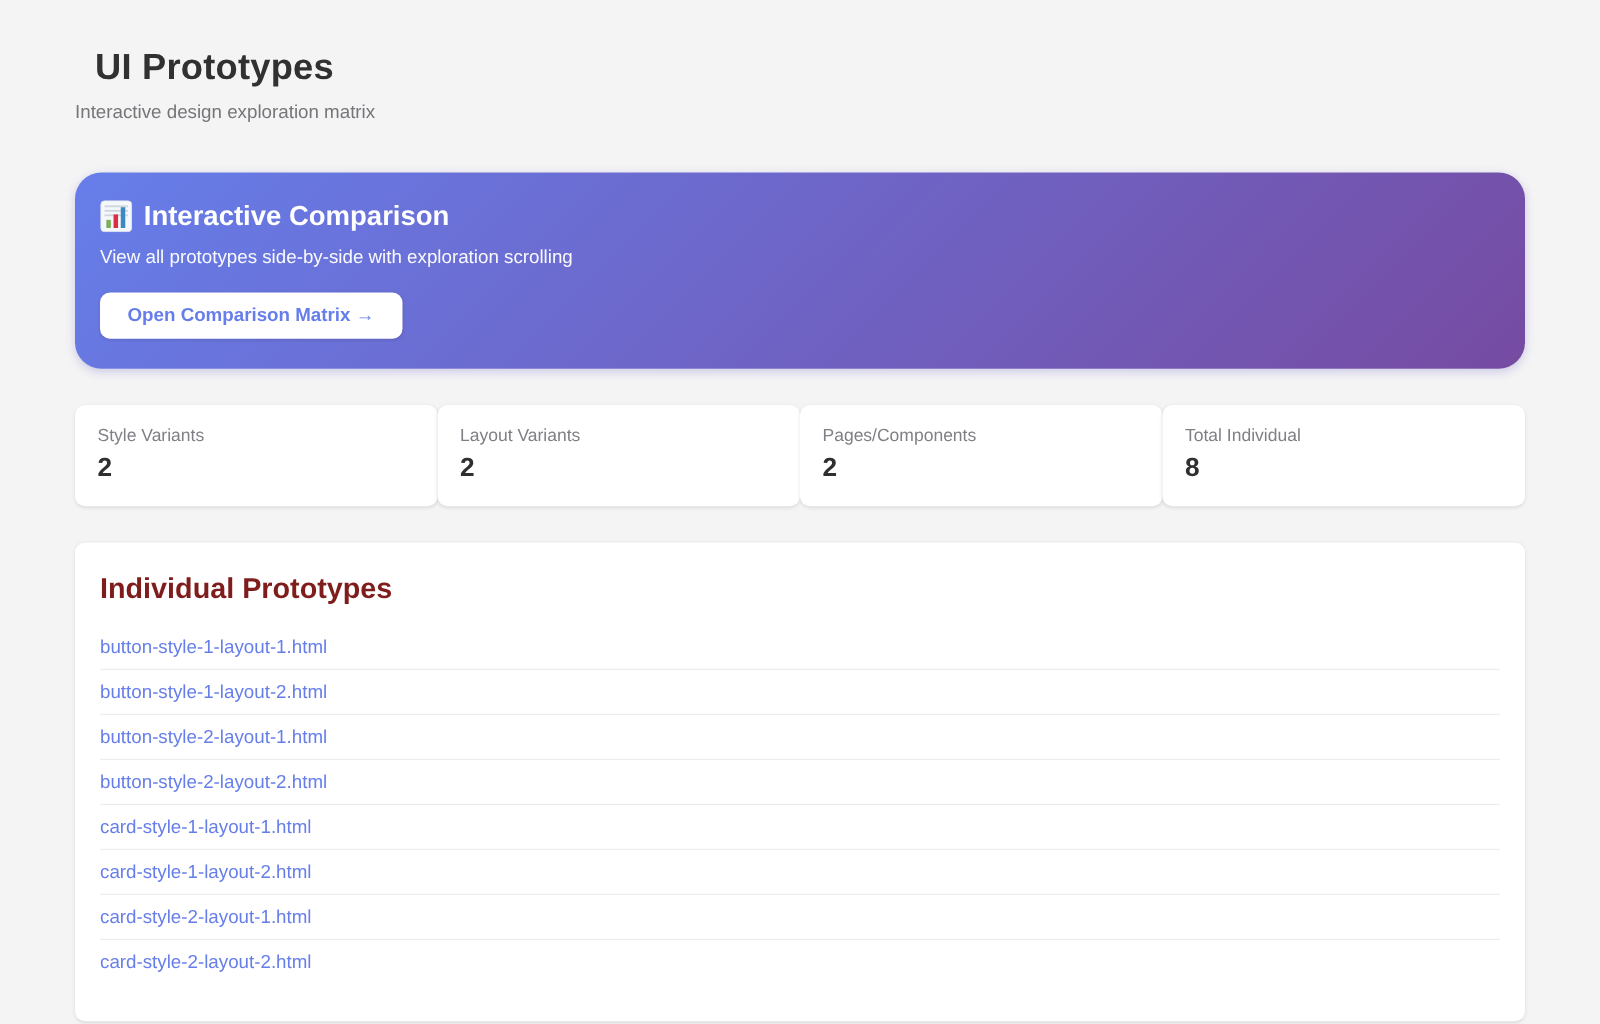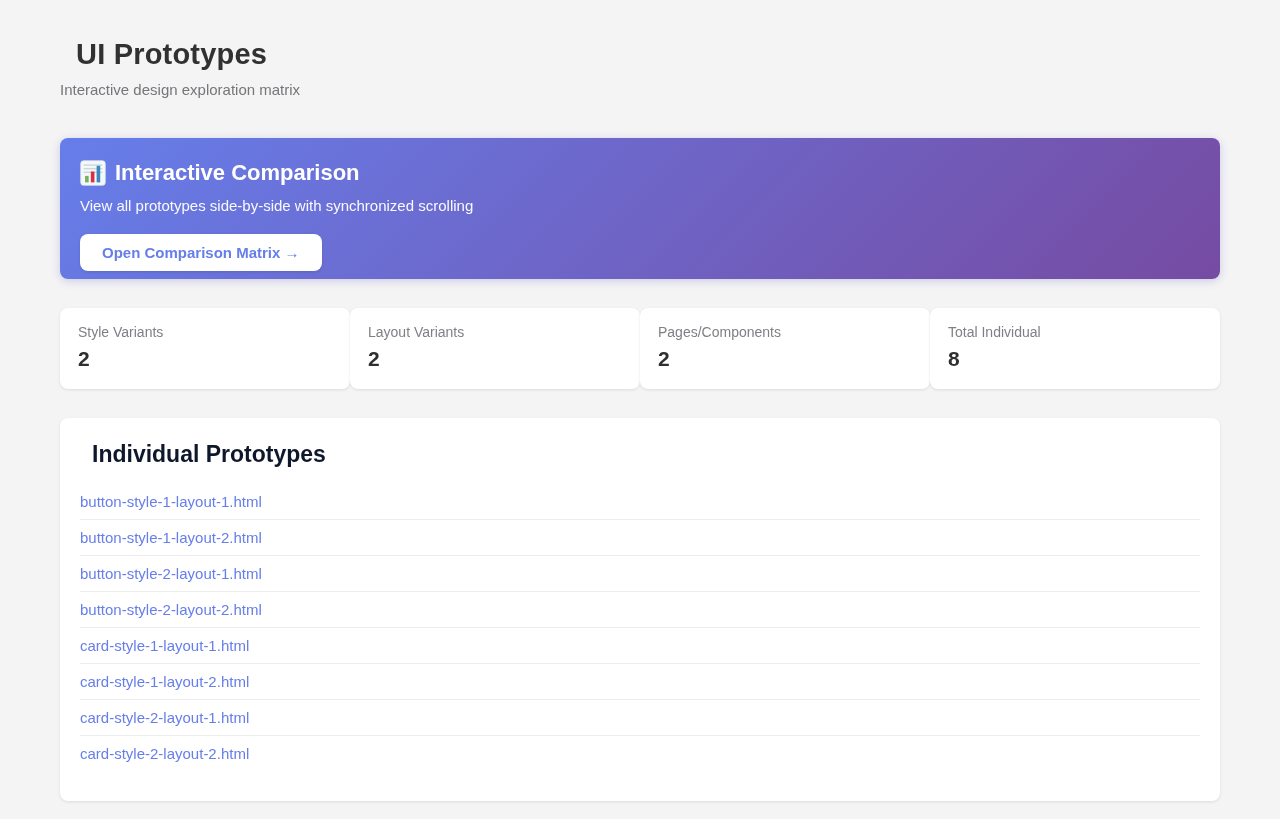--- a/index.html
+++ b/index.html
@@ -22,22 +22,22 @@
     margin: 0 16px 10px;
     letter-spacing: 0.2px;
   }
   .page-subtitle {
     font-size: 15px;
     color: #76767a;
     margin: 0 0 40px;
   }
   .banner {
     background: linear-gradient(135deg, #667eea 0%, #764ba2 100%);
-    border-radius: 8px;
-    padding: 22px 20px 8px;
+    border-radius: 21px;
+    padding: 22px 20px 24px;
     color: #fff;
     box-shadow: 0 2px 8px rgba(102, 94, 190, 0.28);
   }
   .banner-title {
     display: flex;
     align-items: center;
     gap: 9px;
     font-size: 22px;
     font-weight: bold;
     margin: 0 0 11px;
@@ -86,22 +86,22 @@
   }
   .proto-card {
     background: #fff;
     border-radius: 8px;
     padding: 23px 20px 30px;
     box-shadow: 0 1px 3px rgba(0,0,0,0.1);
   }
   .proto-heading {
     font-size: 23px;
     font-weight: bold;
-    color: #0f172a;
-    margin: 0 12px 16px;
+    color: #7f1d1d;
+    margin: 0 0 16px;
   }
   .proto-list {
     list-style: none;
     margin: 0;
     padding: 0;
   }
   .proto-list li {
     border-bottom: 1px solid #ededee;
   }
   .proto-list li:last-child { border-bottom: none; }
@@ -131,21 +131,21 @@
           <rect x="5" y="6" width="26" height="2" fill="#ccd6dd"></rect>
           <rect x="5" y="11" width="26" height="2" fill="#ccd6dd"></rect>
           <rect x="5" y="16" width="26" height="2" fill="#ccd6dd"></rect>
           <rect x="7" y="22" width="5" height="9" fill="#78b159"></rect>
           <rect x="15" y="16" width="5" height="15" fill="#dd2e44"></rect>
           <rect x="23" y="8" width="5" height="23" fill="#3b88c3"></rect>
         </svg>
       </span>
       <span>Interactive Comparison</span>
     </h2>
-    <p class="banner-desc">View all prototypes side-by-side with synchronized scrolling</p>
+    <p class="banner-desc">View all prototypes side-by-side with exploration scrolling</p>
     <button class="banner-button">Open Comparison Matrix →</button>
   </div>
 
   <div class="stats-grid">
     <div class="stat-card">
       <p class="stat-label">Style Variants</p>
       <p class="stat-value">2</p>
     </div>
     <div class="stat-card">
       <p class="stat-label">Layout Variants</p>

